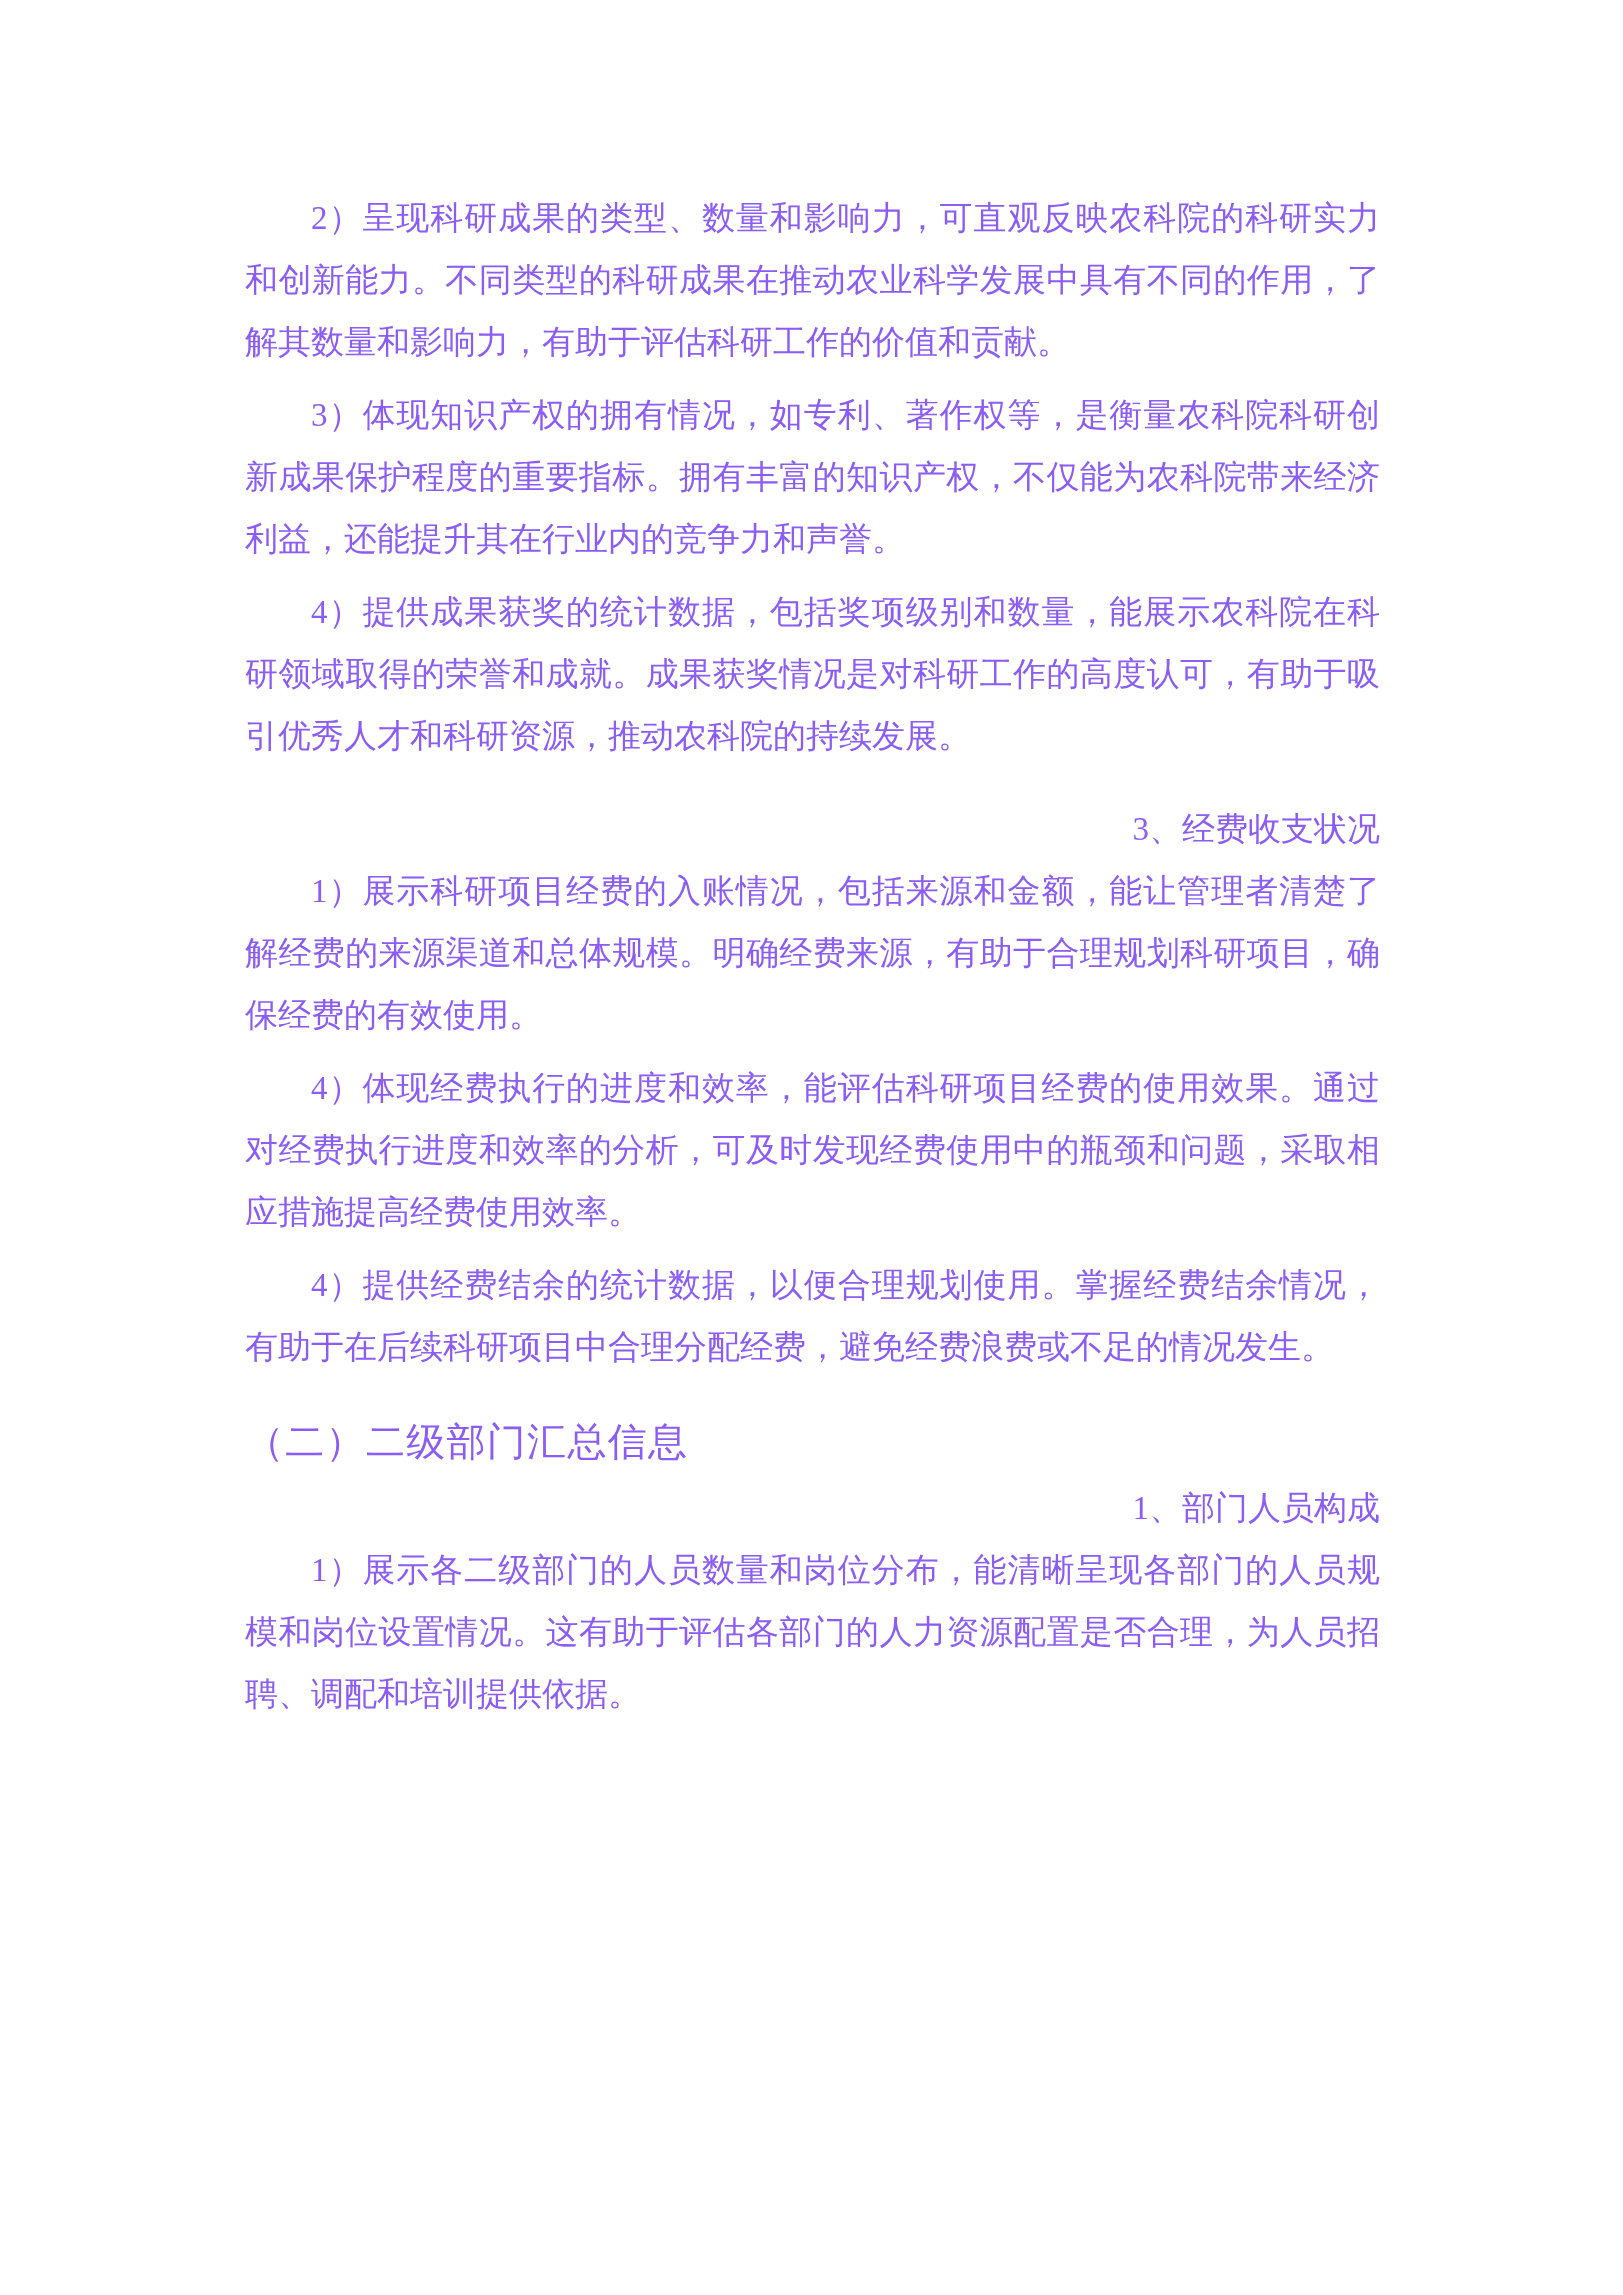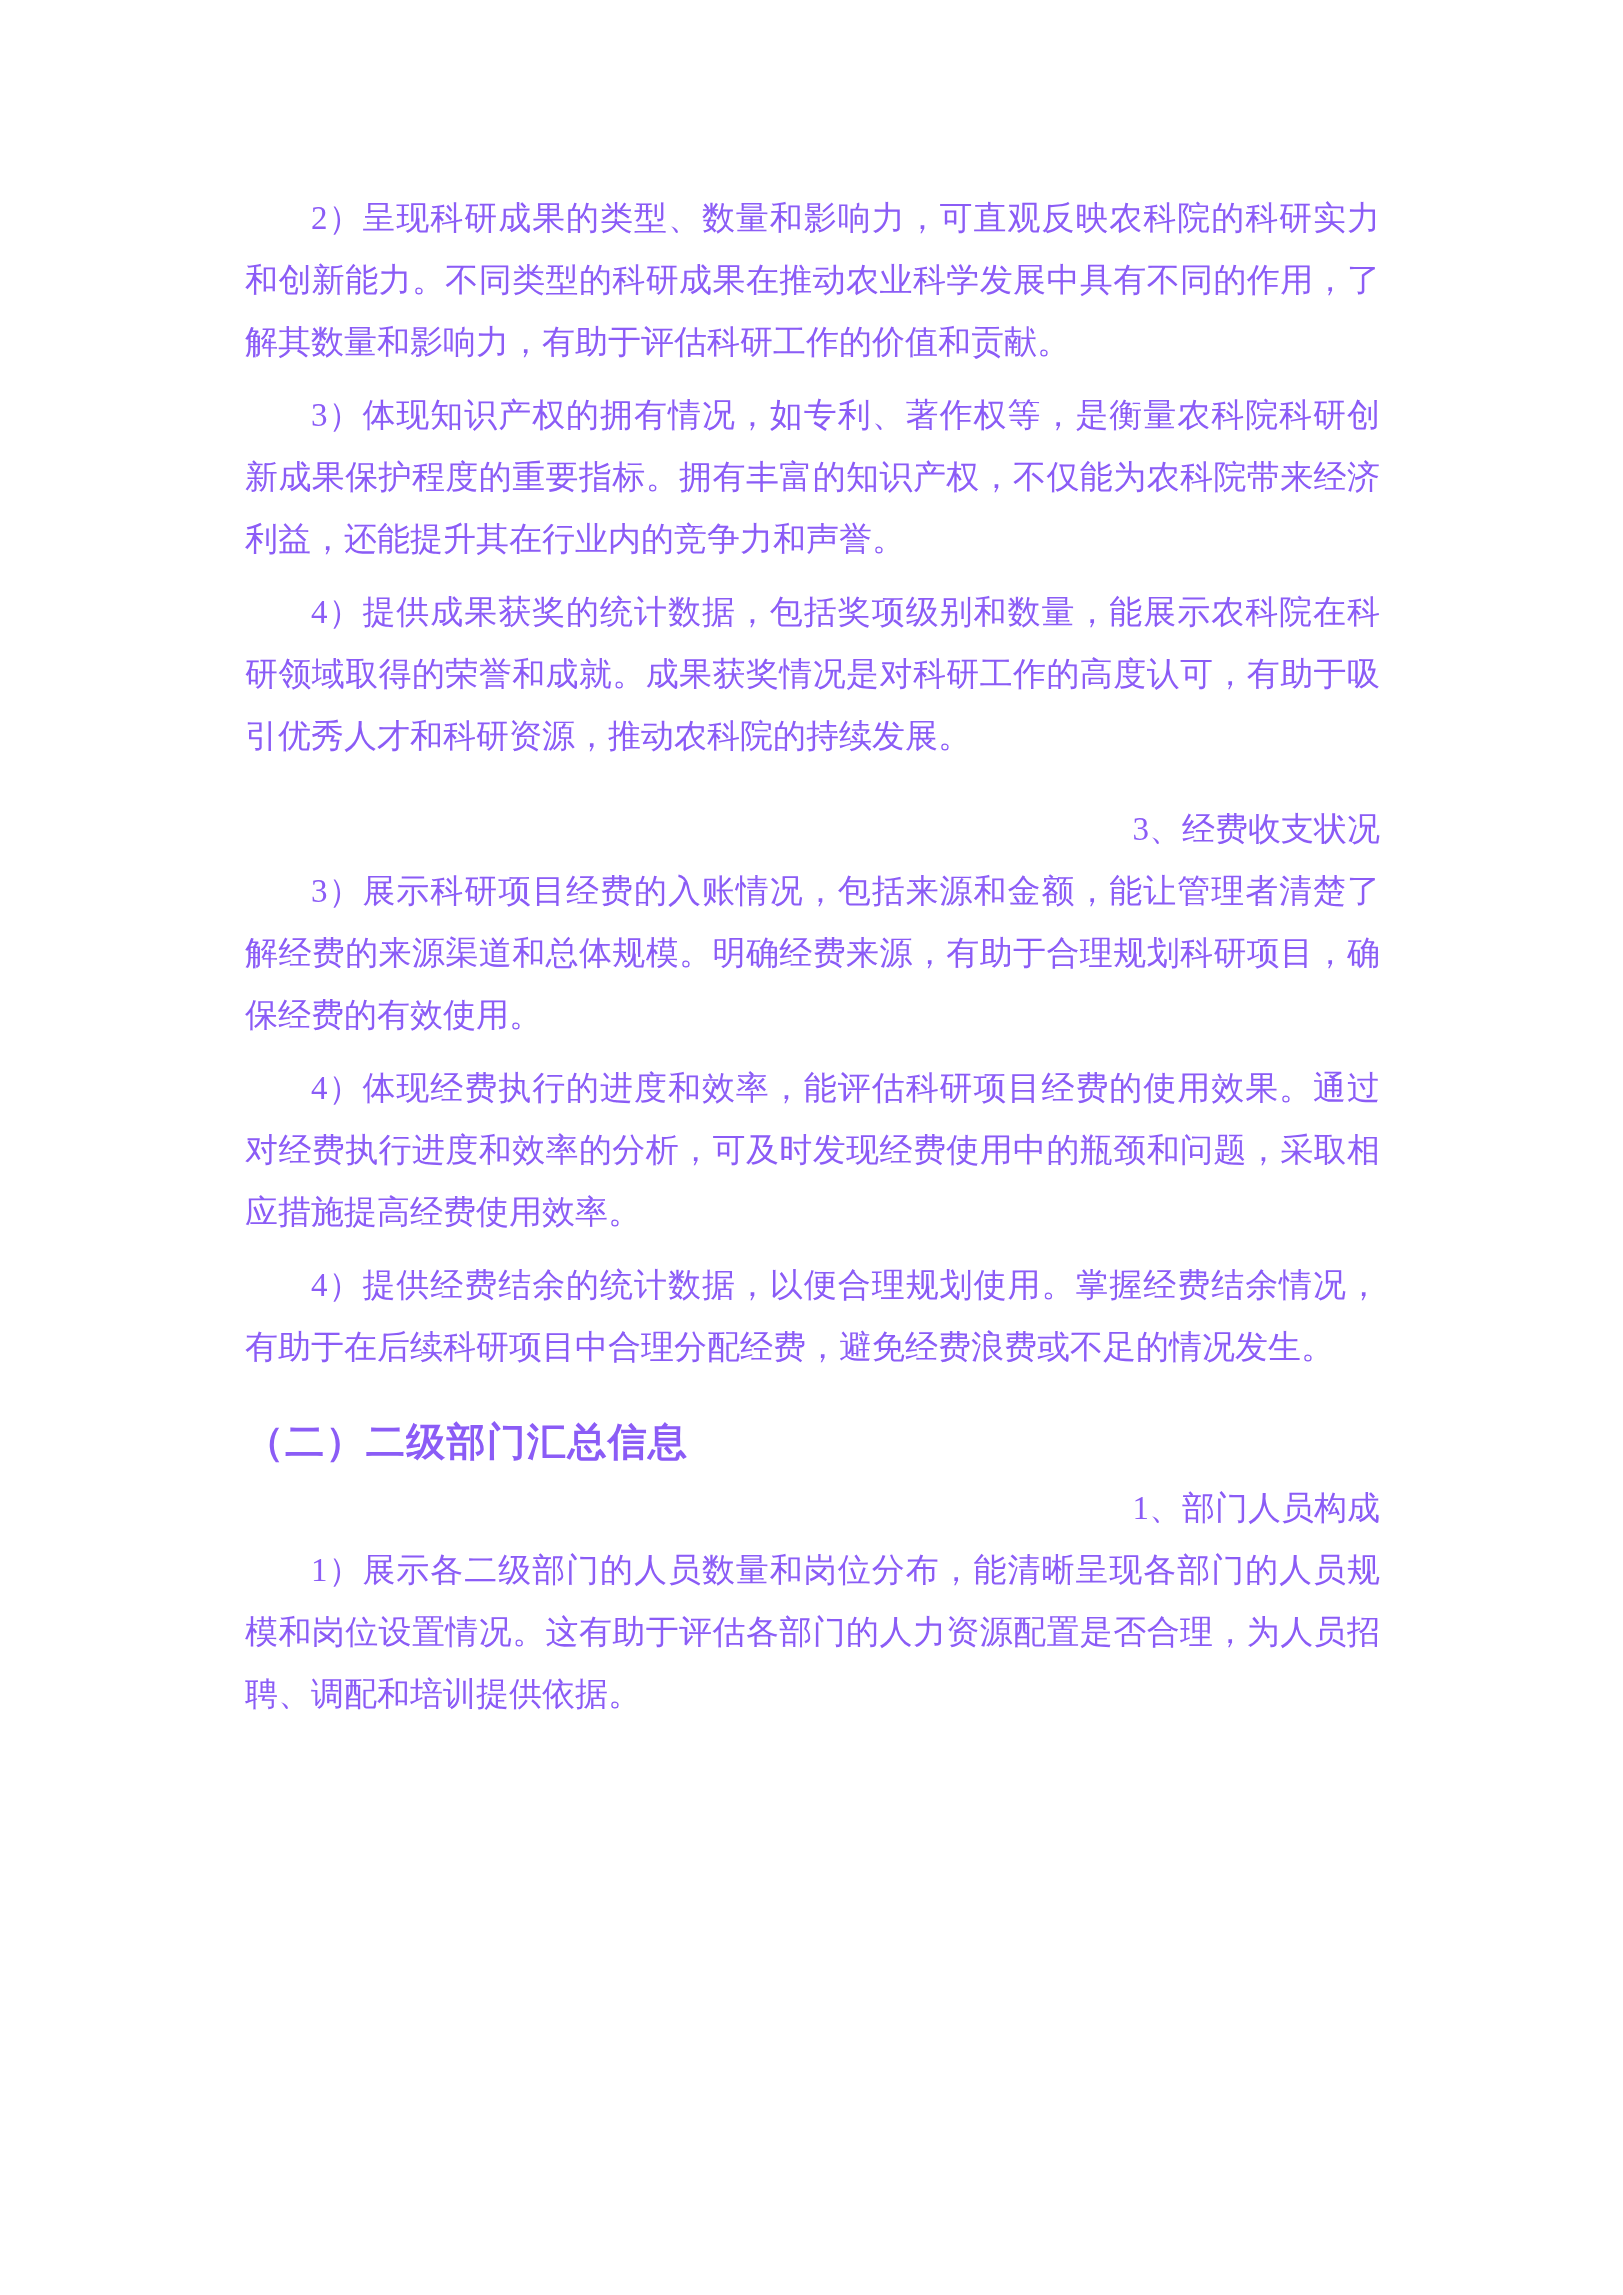--- a/index.html
+++ b/index.html
@@ -36,21 +36,21 @@
     font-size: 33px;
     line-height: 62px;
     font-weight: 400;
     text-align: right;
     text-indent: 0;
   }
   .heading1 {
     margin: 31px 0 0 0;
     font-size: 39px;
     line-height: 65px;
-    font-weight: 700;
+    font-weight: 400;
     text-align: left;
     text-indent: 0;
     letter-spacing: 1.3px;
   }
   .heading1 + .heading2 {
     margin-top: 3.3px;
   }
   .heading2 + .body,
   .heading1 + .body {
     margin-top: 0;
@@ -58,21 +58,21 @@
 </style>
 </head>
 <body>
 
 <div class="page">
   <div class="doc-body">
       <div class="body">2）呈现科研成果的类型、数量和影响力，可直观反映农科院的科研实力和创新能力。不同类型的科研成果在推动农业科学发展中具有不同的作用，了解其数量和影响力，有助于评估科研工作的价值和贡献。</div>
       <div class="body">3）体现知识产权的拥有情况，如专利、著作权等，是衡量农科院科研创新成果保护程度的重要指标。拥有丰富的知识产权，不仅能为农科院带来经济利益，还能提升其在行业内的竞争力和声誉。</div>
       <div class="body">4）提供成果获奖的统计数据，包括奖项级别和数量，能展示农科院在科研领域取得的荣誉和成就。成果获奖情况是对科研工作的高度认可，有助于吸引优秀人才和科研资源，推动农科院的持续发展。</div>
       <div class="heading2">3、经费收支状况</div>
-      <div class="body">3）展示科研项目经费的入账情况，包括来源和金额，能让管理者清楚了解经费的来源渠道和总体规模。明确经费来源，有助于合理规划科研项目，确保经费的有效使用。</div>
+      <div class="body">1）展示科研项目经费的入账情况，包括来源和金额，能让管理者清楚了解经费的来源渠道和总体规模。明确经费来源，有助于合理规划科研项目，确保经费的有效使用。</div>
       <div class="body">4）体现经费执行的进度和效率，能评估科研项目经费的使用效果。通过对经费执行进度和效率的分析，可及时发现经费使用中的瓶颈和问题，采取相应措施提高经费使用效率。</div>
       <div class="body">4）提供经费结余的统计数据，以便合理规划使用。掌握经费结余情况，有助于在后续科研项目中合理分配经费，避免经费浪费或不足的情况发生。</div>
       <div class="heading1">（二）二级部门汇总信息</div>
       <div class="heading2">1、部门人员构成</div>
       <div class="body">1）展示各二级部门的人员数量和岗位分布，能清晰呈现各部门的人员规模和岗位设置情况。这有助于评估各部门的人力资源配置是否合理，为人员招聘、调配和培训提供依据。</div>
     </div>
 </div>
 
 
 </body></html>

